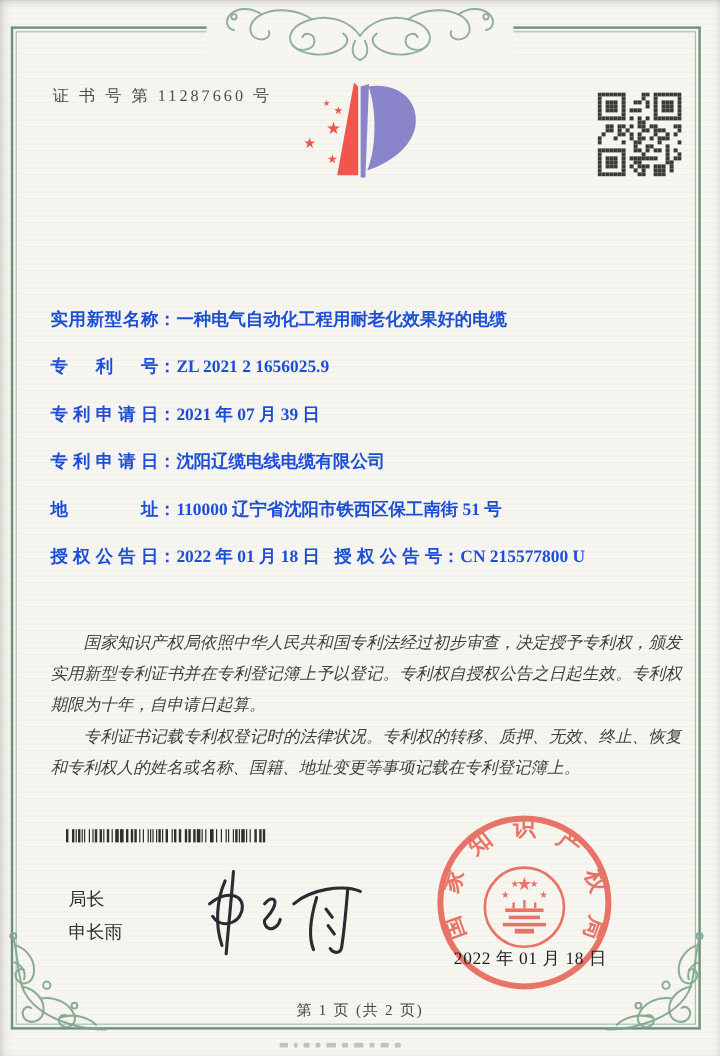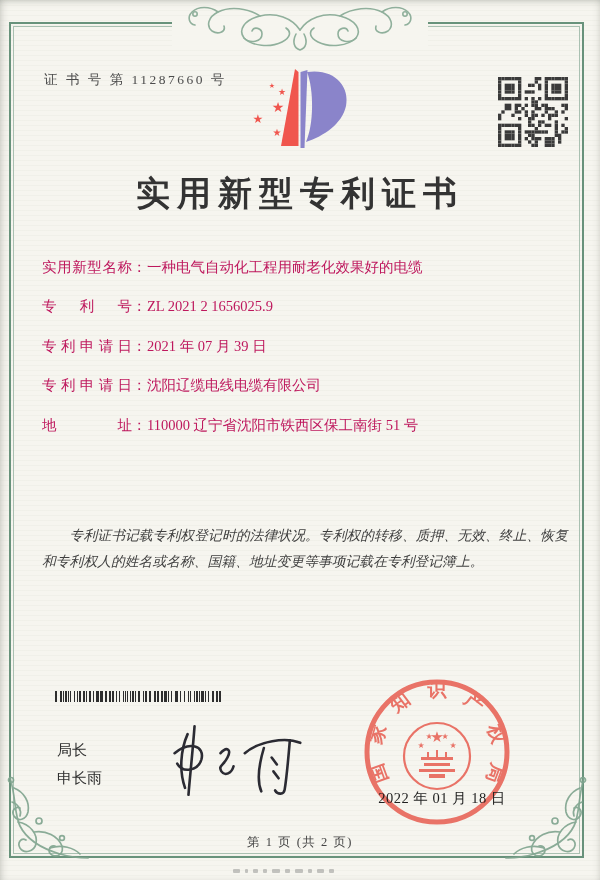--- a/index.html
+++ b/index.html
@@ -16,21 +16,21 @@
   .frame-outer{position:absolute;left:9px;top:22px;right:16px;bottom:22px;border:2.5px solid #68927b;}
   .frame-inner{position:absolute;inset:2px;border:1px solid #a9c0b1;}
   .ornament-top{position:absolute;left:50%;top:0;transform:translateX(-50%);width:256px;height:52px;}
   .corner{position:absolute;width:88px;height:92px;bottom:14px;}
   .corner.left{left:4px;}
   .corner.right{right:10px;transform:scaleX(-1);}
   .cert-no{position:absolute;left:44px;top:71px;font-size:13.5px;letter-spacing:2.5px;color:#4c4c4c;}
   .logo{position:absolute;left:250px;top:66px;width:100px;height:86px;}
   .qr{position:absolute;left:498px;top:77px;width:70px;height:70px;}
   .title{position:absolute;left:0;right:0;top:171px;text-align:center;font-size:34px;font-weight:bold;letter-spacing:7px;color:#333;}
-  .fields{position:absolute;left:42px;right:28px;top:255px;font-size:14.5px;color:#be185d;}
+  .fields{position:absolute;left:42px;right:28px;top:255px;font-size:14.5px;color:#1d4ed8;font-weight:bold;}
   .row{line-height:25px;margin-bottom:14.4px;white-space:nowrap;}
   .lbl{display:inline-block;width:90px;text-align:justify;text-align-last:justify;vertical-align:top;}
   .colon{display:inline-block;width:15px;}
   .pair2{margin-left:12px;}
   .legal{position:absolute;left:42px;right:32px;top:523px;font-size:13.8px;line-height:26px;color:#3f3f3f;font-style:italic;text-align:justify;}
   .legal p{margin:0;text-indent:2em;}
   .barcode{position:absolute;left:55px;top:691px;width:170px;height:11px;font-size:0;line-height:0;}
   .barcode i{display:inline-block;height:100%;background:#2e2e2e;vertical-align:top;}
   .officer{position:absolute;left:57px;top:736px;font-family:"Liberation Sans","DejaVu Sans",sans-serif;font-size:15px;line-height:28px;color:#2e2e2e;}
   .signature{position:absolute;left:158px;top:722px;width:158px;height:78px;}
@@ -310,41 +310,44 @@
       <rect x="13.33" y="66.67" width="3.33" height="3.33" fill="#3a3a3a"></rect>
       <rect x="16.67" y="66.67" width="3.33" height="3.33" fill="#3a3a3a"></rect>
       <rect x="20.00" y="66.67" width="3.33" height="3.33" fill="#3a3a3a"></rect>
       <rect x="33.33" y="66.67" width="3.33" height="3.33" fill="#3a3a3a"></rect>
       <rect x="36.67" y="66.67" width="3.33" height="3.33" fill="#3a3a3a"></rect>
       <rect x="46.67" y="66.67" width="3.33" height="3.33" fill="#3a3a3a"></rect>
       <rect x="50.00" y="66.67" width="3.33" height="3.33" fill="#3a3a3a"></rect>
       <rect x="53.33" y="66.67" width="3.33" height="3.33" fill="#3a3a3a"></rect>
     </svg>
 
-  <div class="title">实用新型专利证书</div>
 
   <div class="fields">
     <div class="row">
       <span class="lbl">实用新型名称</span><span class="colon">：</span><span>一种电气自动化工程用耐老化效果好的电缆</span>
     </div>
     <div class="row">
       <span class="lbl">专利号</span><span class="colon">：</span><span>ZL 2021 2 1656025.9</span>
     </div>
     <div class="row">
       <span class="lbl">专利申请日</span><span class="colon">：</span><span>2021 年 07 月 39 日</span>
     </div>
     <div class="row">
       <span class="lbl">专利申请日</span><span class="colon">：</span><span>沈阳辽缆电线电缆有限公司</span>
     </div>
     <div class="row">
       <span class="lbl">地址</span><span class="colon">：</span><span>110000  辽宁省沈阳市铁西区保工南街 51 号</span>
     </div>
+    <div class="row">
+      <span class="lbl">授权公告日</span><span class="colon">：</span><span>2022 年 01 月 18 日</span><span class="pair2"><span class="lbl">授权公告号</span><span class="colon">：</span><span>CN 215577800 U</span></span>
+    </div>
   </div>
 
   <div class="legal">
+    <p>国家知识产权局依照中华人民共和国专利法经过初步审查，决定授予专利权，颁发实用新型专利证书并在专利登记簿上予以登记。专利权自授权公告之日起生效。专利权期限为十年，自申请日起算。</p>
     <p>专利证书记载专利权登记时的法律状况。专利权的转移、质押、无效、终止、恢复和专利权人的姓名或名称、国籍、地址变更等事项记载在专利登记簿上。</p>
   </div>
 
   <div class="barcode" id="barcode"><i style="width: 2px; margin-right: 3px;"></i><i style="width: 2px; margin-right: 1px;"></i><i style="width: 1px; margin-right: 1px;"></i><i style="width: 2px; margin-right: 1px;"></i><i style="width: 1px; margin-right: 1px;"></i><i style="width: 1px; margin-right: 3px;"></i><i style="width: 1px; margin-right: 2px;"></i><i style="width: 1px; margin-right: 1px;"></i><i style="width: 2px; margin-right: 2px;"></i><i style="width: 2px; margin-right: 1px;"></i><i style="width: 1px; margin-right: 2px;"></i><i style="width: 2px; margin-right: 2px;"></i><i style="width: 1px; margin-right: 2px;"></i><i style="width: 3px; margin-right: 1px;"></i><i style="width: 3px; margin-right: 2px;"></i><i style="width: 2px; margin-right: 2px;"></i><i style="width: 2px; margin-right: 1px;"></i><i style="width: 2px; margin-right: 2px;"></i><i style="width: 1px; margin-right: 2px;"></i><i style="width: 1px; margin-right: 3px;"></i><i style="width: 1px; margin-right: 1px;"></i><i style="width: 1px; margin-right: 1px;"></i><i style="width: 1px; margin-right: 2px;"></i><i style="width: 1px; margin-right: 1px;"></i><i style="width: 2px; margin-right: 1px;"></i><i style="width: 1px; margin-right: 2px;"></i><i style="width: 2px; margin-right: 3px;"></i><i style="width: 1px; margin-right: 1px;"></i><i style="width: 2px; margin-right: 2px;"></i><i style="width: 2px; margin-right: 3px;"></i><i style="width: 2px; margin-right: 1px;"></i><i style="width: 2px; margin-right: 2px;"></i><i style="width: 2px; margin-right: 1px;"></i><i style="width: 3px; margin-right: 1px;"></i><i style="width: 1px; margin-right: 2px;"></i><i style="width: 1px; margin-right: 3px;"></i><i style="width: 3px; margin-right: 2px;"></i><i style="width: 1px; margin-right: 3px;"></i><i style="width: 1px; margin-right: 3px;"></i><i style="width: 1px; margin-right: 1px;"></i><i style="width: 1px; margin-right: 3px;"></i><i style="width: 1px; margin-right: 1px;"></i><i style="width: 2px; margin-right: 1px;"></i><i style="width: 1px; margin-right: 1px;"></i><i style="width: 3px; margin-right: 1px;"></i><i style="width: 1px; margin-right: 2px;"></i><i style="width: 1px; margin-right: 3px;"></i><i style="width: 2px; margin-right: 2px;"></i><i style="width: 2px; margin-right: 1px;"></i><i style="width: 2px; margin-right: 2px;"></i></div>
 
   <div class="officer">
     <div>局长</div>
     <div>申长雨</div>
   </div>
 

